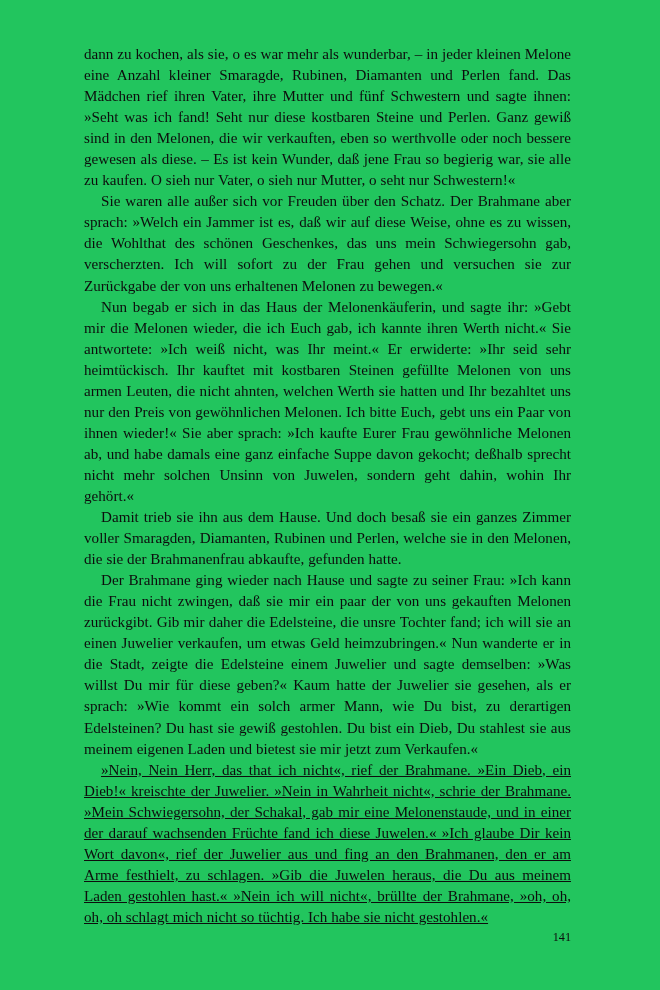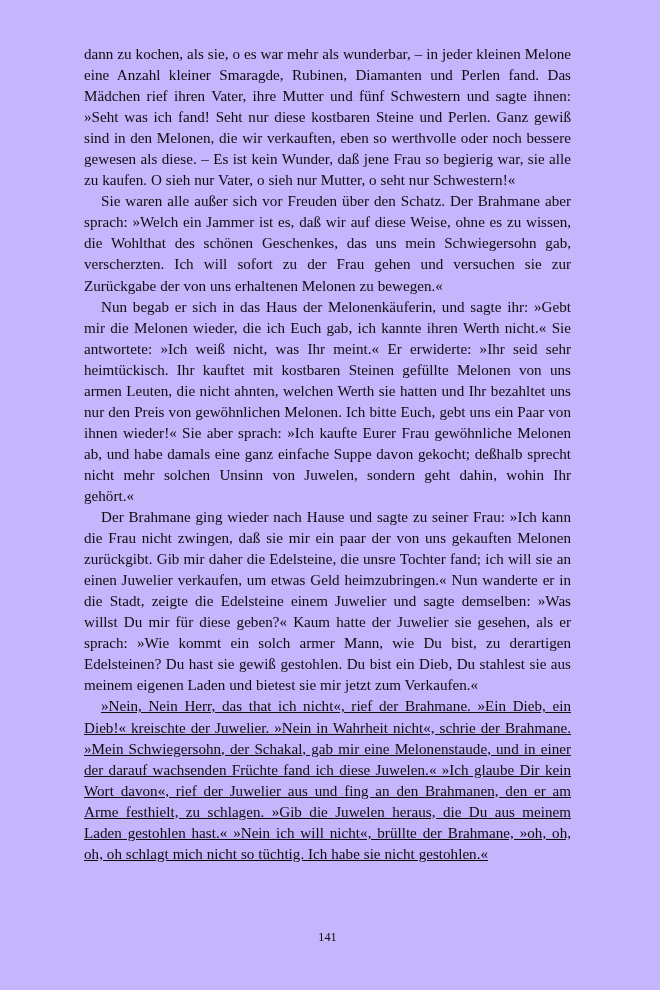--- a/index.html
+++ b/index.html
@@ -11,21 +11,21 @@
     width: 660px;
     height: 990px;
     font-family: "Liberation Serif", "DejaVu Serif", serif;
     color: #000000;
     overflow: hidden;
   }
   #page {
     position: relative;
     width: 660px;
     height: 990px;
-    background: #c4b5fd;
+    background: #22c55e;
   }
   #textblock {
     position: absolute;
     left: 84px;
     top: 44px;
     width: 487px;
   }
   p.para {
     margin: 0;
     font-size: 15.1px;
@@ -43,40 +43,41 @@
   }
   p.para:last-child {
     text-align: justify;
     text-decoration: underline;
   }
   #folio {
     position: absolute;
     left: 84px;
     top: 930px;
     width: 487px;
-    text-align: center;
+    text-align: right;
     font-size: 12.2px;
     line-height: 14px;
     color: #0d0d0d;
     font-family: "Liberation Serif", "DejaVu Serif", serif;
   }
 </style>
 </head>
 <body>
 
 <div id="page">
 
   <div id="textblock">
 
     <p class="para">dann zu kochen, als sie, o es war mehr als wunderbar, – in jeder kleinen Melone eine Anzahl kleiner Smaragde, Rubinen, Diamanten und Perlen fand. Das Mädchen rief ihren Vater, ihre Mutter und fünf Schwestern und sagte ihnen: »Seht was ich fand! Seht nur diese kostbaren Steine und Perlen. Ganz gewiß sind in den Melonen, die wir verkauften, eben so werthvolle oder noch bessere gewesen als diese. – Es ist kein Wunder, daß jene Frau so begierig war, sie alle zu kaufen. O sieh nur Vater, o sieh nur Mutter, o seht nur Schwestern!«</p>
 
     <p class="para indent">Sie waren alle außer sich vor Freuden über den Schatz. Der Brahmane aber sprach: »Welch ein Jammer ist es, daß wir auf diese Weise, ohne es zu wissen, die Wohlthat des schönen Geschenkes, das uns mein Schwiegersohn gab, verscherzten. Ich will sofort zu der Frau gehen und versuchen sie zur Zurückgabe der von uns erhaltenen Melonen zu bewegen.«</p>
 
     <p class="para indent">Nun begab er sich in das Haus der Melonenkäuferin, und sagte ihr: »Gebt mir die Melonen wieder, die ich Euch gab, ich kannte ihren Werth nicht.« Sie antwortete: »Ich weiß nicht, was Ihr meint.« Er erwiderte: »Ihr seid sehr heimtückisch. Ihr kauftet mit kostbaren Steinen gefüllte Melonen von uns armen Leuten, die nicht ahnten, welchen Werth sie hatten und Ihr bezahltet uns nur den Preis von gewöhnlichen Melonen. Ich bitte Euch, gebt uns ein Paar von ihnen wieder!« Sie aber sprach: »Ich kaufte Eurer Frau gewöhnliche Melonen ab, und habe damals eine ganz einfache Suppe davon gekocht; deßhalb sprecht nicht mehr solchen Unsinn von Juwelen, sondern geht dahin, wohin Ihr gehört.«</p>
 
+    <p class="para indent">Damit trieb sie ihn aus dem Hause. Und doch besaß sie ein ganzes Zimmer voller Smaragden, Diamanten, Rubinen und Perlen, welche sie in den Melonen, die sie der Brahmanenfrau abkaufte, gefunden hatte.</p>
 
     <p class="para indent">Der Brahmane ging wieder nach Hause und sagte zu seiner Frau: »Ich kann die Frau nicht zwingen, daß sie mir ein paar der von uns gekauften Melonen zurückgibt. Gib mir daher die Edelsteine, die unsre Tochter fand; ich will sie an einen Juwelier verkaufen, um etwas Geld heimzubringen.« Nun wanderte er in die Stadt, zeigte die Edelsteine einem Juwelier und sagte demselben: »Was willst Du mir für diese geben?« Kaum hatte der Juwelier sie gesehen, als er sprach: »Wie kommt ein solch armer Mann, wie Du bist, zu derartigen Edelsteinen? Du hast sie gewiß gestohlen. Du bist ein Dieb, Du stahlest sie aus meinem eigenen Laden und bietest sie mir jetzt zum Verkaufen.«</p>
 
     <p class="para indent">»Nein, Nein Herr, das that ich nicht«, rief der Brahmane. »Ein Dieb, ein Dieb!« kreischte der Juwelier. »Nein in Wahrheit nicht«, schrie der Brahmane. »Mein Schwiegersohn, der Schakal, gab mir eine Melonenstaude, und in einer der darauf wachsenden Früchte fand ich diese Juwelen.« »Ich glaube Dir kein Wort davon«, rief der Juwelier aus und fing an den Brahmanen, den er am Arme festhielt, zu schlagen. »Gib die Juwelen heraus, die Du aus meinem Laden gestohlen hast.« »Nein ich will nicht«, brüllte der Brahmane, »oh, oh, oh, oh schlagt mich nicht so tüchtig. Ich habe sie nicht gestohlen.«</p>
 
   </div>
 
   <div id="folio">141</div>
 
 </div>

